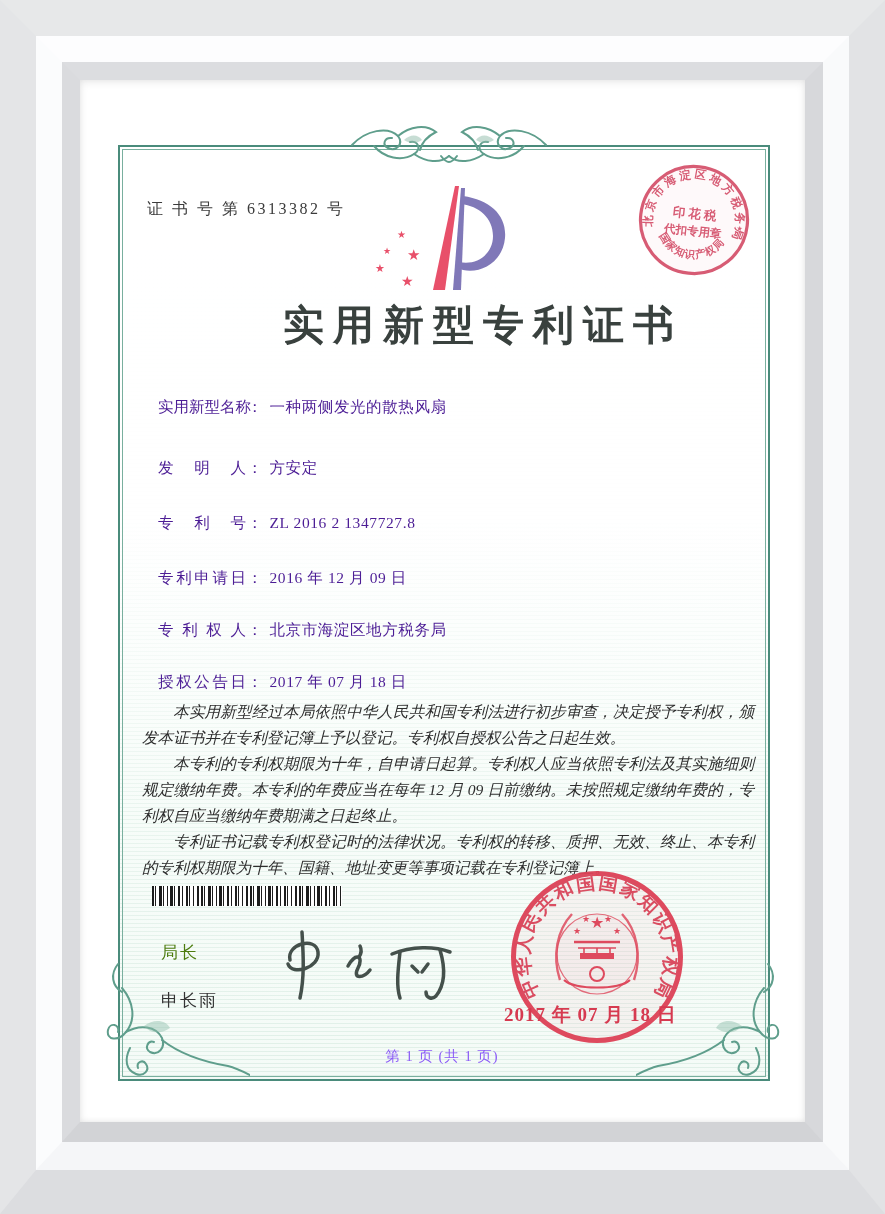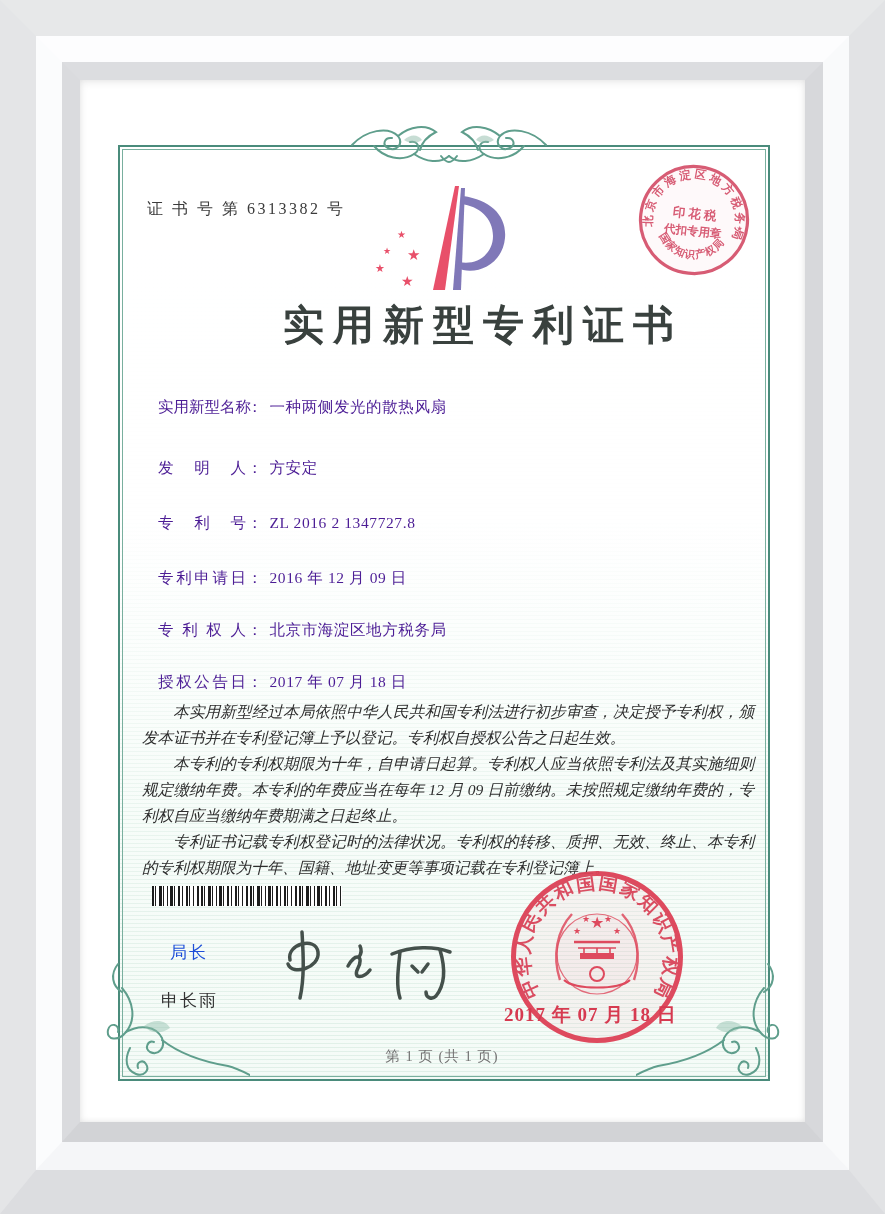--- a/index.html
+++ b/index.html
@@ -44,28 +44,28 @@
   .paras p{margin:0;text-indent:2em;}
 
   .barcode{position:absolute;left:152px;top:886px;width:190px;height:20px;z-index:3;
     background:repeating-linear-gradient(90deg,
       #1c1c1c 0 2px,#fff 2px 3px,#1c1c1c 3px 4px,#fff 4px 7px,#1c1c1c 7px 10px,#fff 10px 11px,
       #1c1c1c 11px 12px,#fff 12px 15px,#1c1c1c 15px 16px,#fff 16px 18px,#1c1c1c 18px 21px,#fff 21px 22px,
       #1c1c1c 22px 23px,#fff 23px 26px,#1c1c1c 26px 28px,#fff 28px 30px,#1c1c1c 30px 31px,#fff 31px 34px,
       #1c1c1c 34px 36px,#fff 36px 37px,#1c1c1c 37px 38px,#fff 38px 41px,#1c1c1c 41px 42px,#fff 42px 45px,
       #1c1c1c 45px 47px,#fff 47px 49px);}
 
-  .sig-title{position:absolute;left:161px;top:941px;z-index:3;font-size:17px;color:#1d4ed8;letter-spacing:2px;font-family:"Liberation Sans","DejaVu Sans",sans-serif;margin-left:9px;}
+  .sig-title{position:absolute;left:161px;top:941px;z-index:3;font-size:17px;color:#4d7c0f;letter-spacing:2px;font-family:"Liberation Sans","DejaVu Sans",sans-serif;}
   .sig-name{position:absolute;left:161px;top:973px;z-index:3;font-size:17px;color:#333;letter-spacing:2px;font-family:"Liberation Sans","DejaVu Sans",sans-serif;margin-top:16px;}
   .signature{position:absolute;left:272px;top:926px;z-index:3;}
 
   .big-seal{position:absolute;left:502px;top:862px;z-index:4;opacity:.95;}
   .seal-date{position:absolute;left:504px;top:1002px;z-index:5;font-size:19px;color:#d63a50;font-weight:600;letter-spacing:1px;white-space:nowrap;}
 
-  .footer{position:absolute;left:118px;top:1047px;width:648px;z-index:3;text-align:center;font-size:14.5px;color:#737373;letter-spacing:1px;}
+  .footer{position:absolute;left:118px;top:1047px;width:648px;z-index:3;text-align:center;font-size:14.5px;color:#8b5cf6;letter-spacing:1px;}
 </style>
 </head>
 <body>
 
 <div class="stage">
 
   <div class="band1"></div>
   <div class="band2"></div>
   <div class="band3"></div>
 

